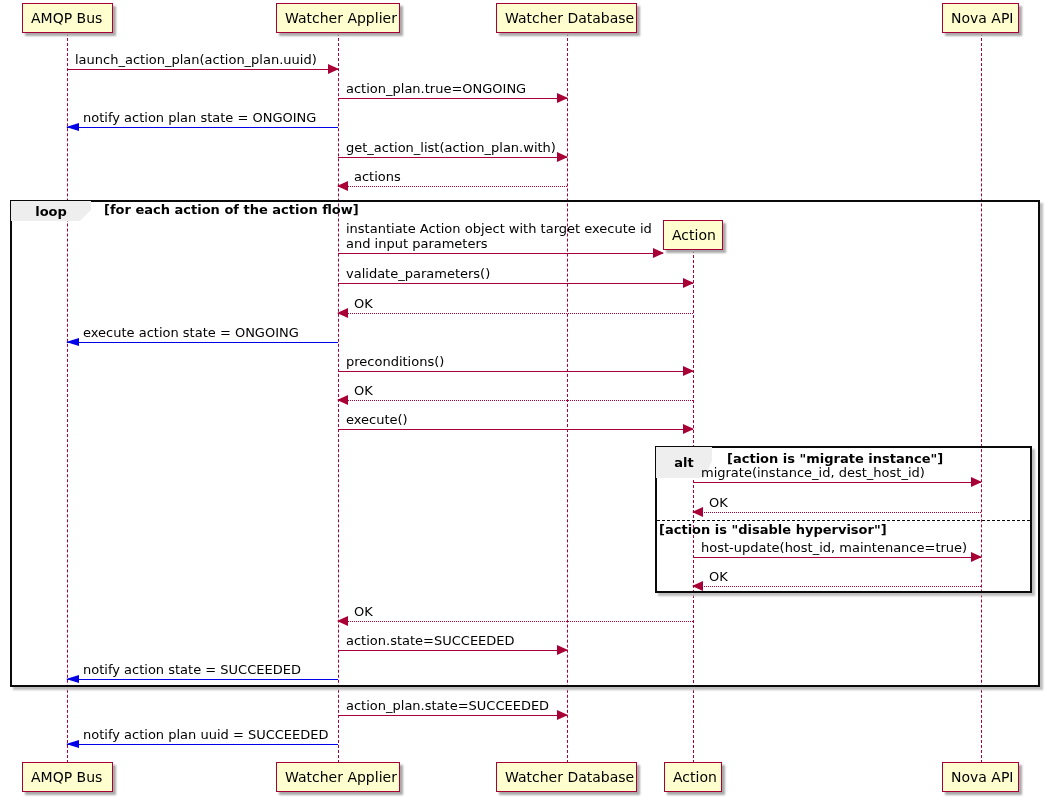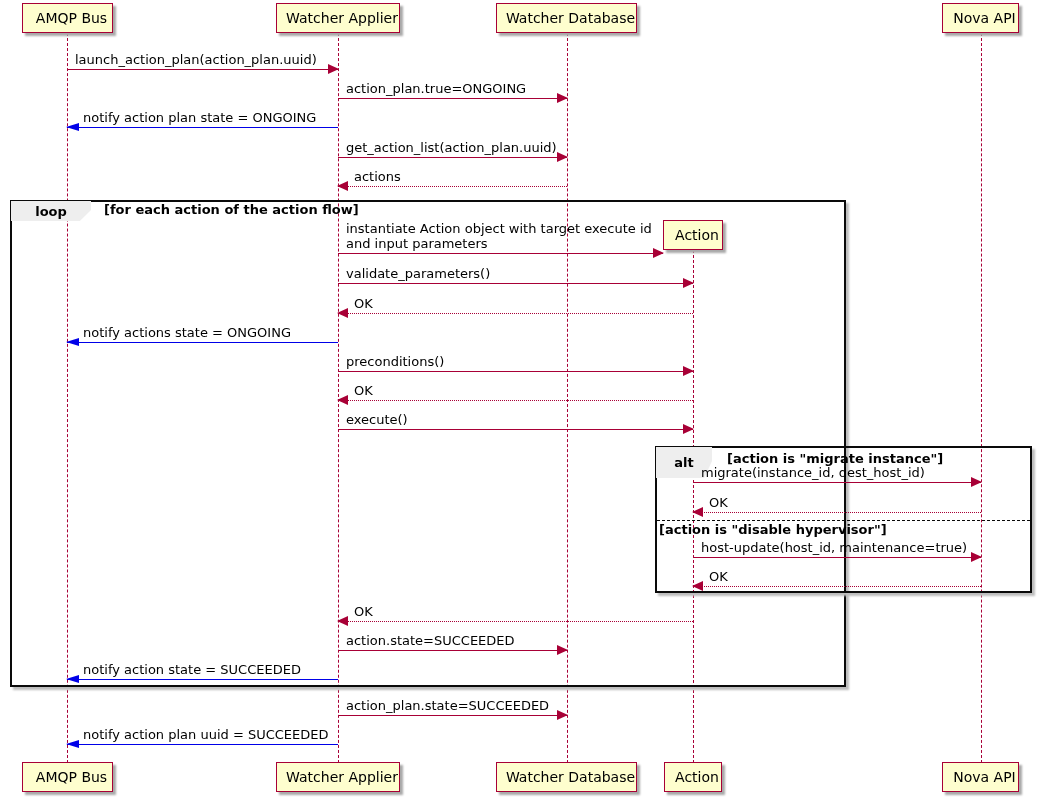--- a/index.html
+++ b/index.html
@@ -8,21 +8,21 @@
     font-family:"DejaVu Sans","Liberation Sans",sans-serif; color:#000;
     overflow:hidden;
   }
   
   .lifeline { position:absolute; width:0; border-left:1px dashed #A80036; z-index:1; }
   
   .participant {
     position:absolute; height:30px; box-sizing:border-box; z-index:5;
     background:#FEFECE; border:1.5px solid #A80036;
     box-shadow:3px 3px 2px #a9a9a9;
-    display:flex; align-items:center; justify-content:center;
+    display:flex; align-items:center; 
     font-size:14px; white-space:nowrap;padding-left:8px;
   }
   
   .frame { position:absolute; box-sizing:border-box; border:2px solid #0a0a0a; z-index:2;
            box-shadow:3px 3px 2px #bdbdbd; }
   .tab {
     position:absolute; left:-1px; top:-1px; z-index:3;
     background:#EEEEEE;
     clip-path:polygon(0 0,100% 0,100% 45%,86% 100%,0 100%);
     filter:drop-shadow(1.5px 1.5px 0 #0a0a0a);
@@ -49,21 +49,21 @@
 <body>
 
 <div id="canvas">
 
   <div class="lifeline" style="left:67px; top:33px; height:730px;"></div>
   <div class="lifeline" style="left:338px; top:33px; height:730px;"></div>
   <div class="lifeline" style="left:567px; top:33px; height:730px;"></div>
   <div class="lifeline" style="left:693px; top:250px; height:513px;"></div>
   <div class="lifeline" style="left:981px; top:33px; height:730px;"></div>
 
-  <div class="frame" style="left:10px; top:200px; width:836px; height:487px;">
+  <div class="frame" style="left:10px; top:200px; width:1030px; height:487px;">
     <div class="tab" style="width:80px; height:20px;">
       <span>loop</span>
     </div>
     <div class="frame-cond" style="left:92px; top:0;">[for each action of the action flow]</div>
   </div>
 
   <div class="frame" style="left:655px; top:446px; width:377px; height:147px;">
     <div class="tab" style="width:56px; height:31px;">
       <span>alt</span>
     </div>
@@ -86,21 +86,21 @@
 
   <div class="msg blue to-left" style="left:67px; top:127px; width:271px;">
     <div class="line"></div>
     <span class="arr left"></span>
     <div class="lbl">notify action plan state = ONGOING</div>
   </div>
 
   <div class="msg" style="left:338px; top:157px; width:229px;">
     <div class="line"></div>
     <span class="arr right"></span>
-    <div class="lbl">get_action_list(action_plan.uuid)</div>
+    <div class="lbl">get_action_list(action_plan.with)</div>
   </div>
 
   <div class="msg dotted to-left" style="left:338px; top:186px; width:229px;">
     <div class="line"></div>
     <span class="arr left"></span>
     <div class="lbl">actions</div>
   </div>
 
   <div class="msg" style="left:338px; top:253px; width:325px;">
     <div class="line"></div>
@@ -117,21 +117,21 @@
 
   <div class="msg dotted to-left" style="left:338px; top:313px; width:355px;">
     <div class="line"></div>
     <span class="arr left"></span>
     <div class="lbl">OK</div>
   </div>
 
   <div class="msg blue to-left" style="left:67px; top:342px; width:271px;">
     <div class="line"></div>
     <span class="arr left"></span>
-    <div class="lbl">notify actions state = ONGOING</div>
+    <div class="lbl">execute action state = ONGOING</div>
   </div>
 
   <div class="msg" style="left:338px; top:371px; width:355px;">
     <div class="line"></div>
     <span class="arr right"></span>
     <div class="lbl">preconditions()</div>
   </div>
 
   <div class="msg dotted to-left" style="left:338px; top:400px; width:355px;">
     <div class="line"></div>

